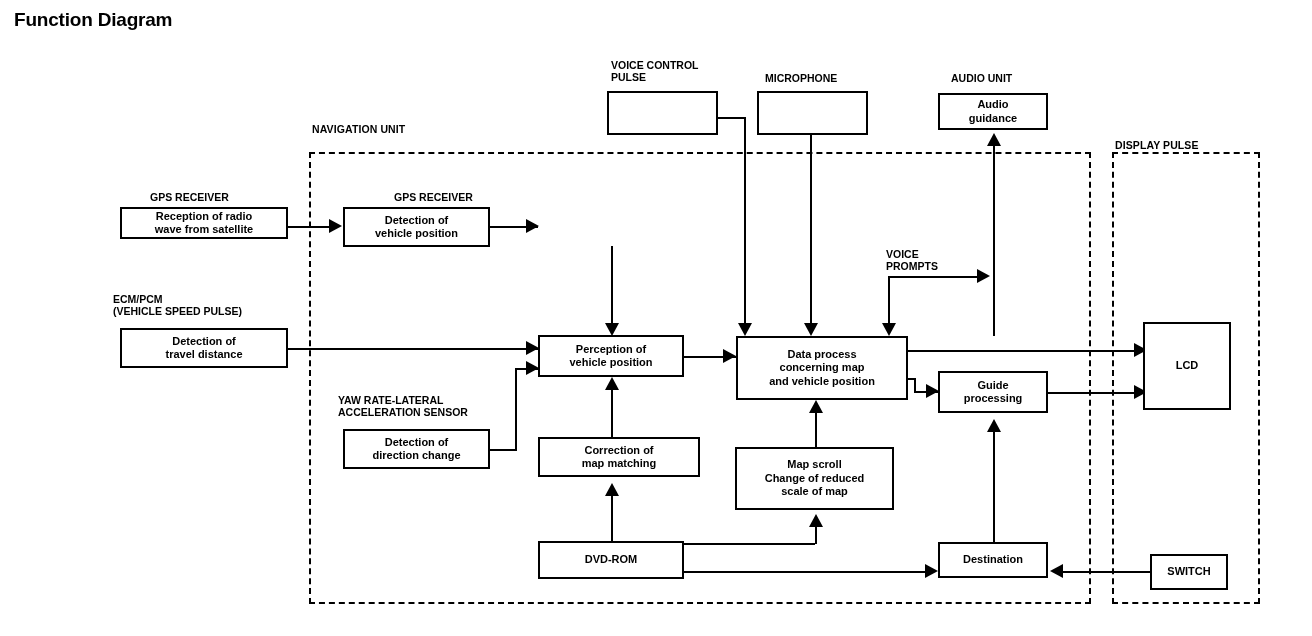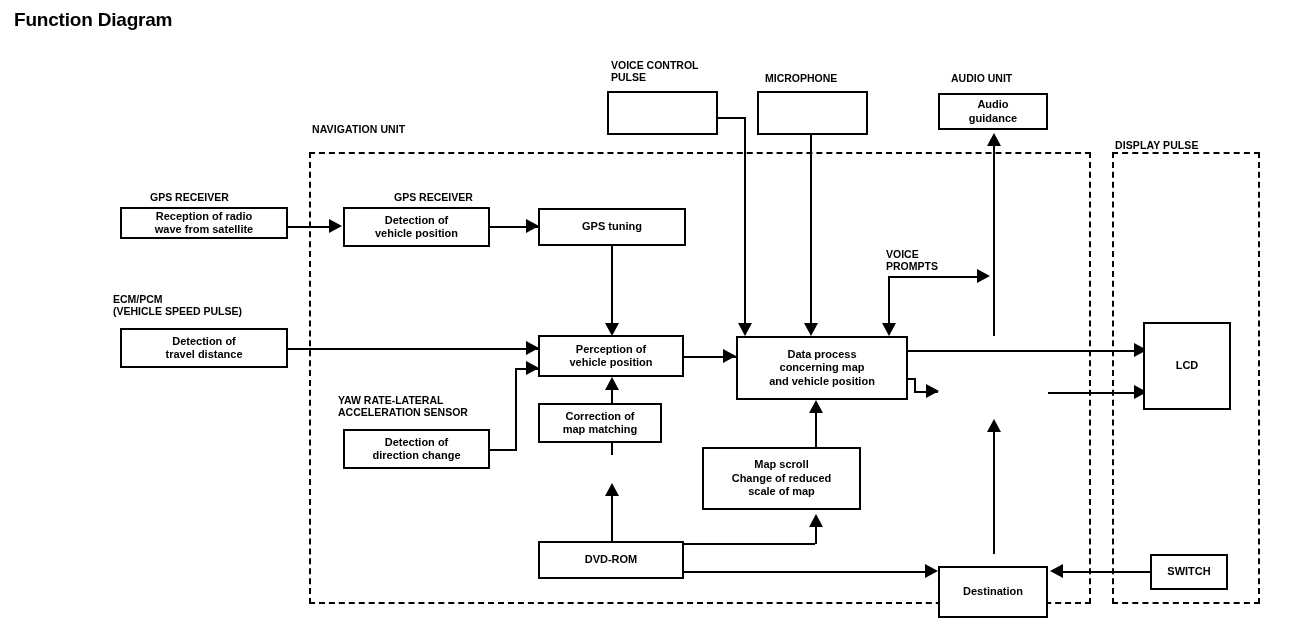--- a/index.html
+++ b/index.html
@@ -201,44 +201,45 @@
 
   <div class="box" style="left:938px; top:93px; width:110px; height:37px;">Audio
 guidance</div>
 
   <div class="box" style="left:120px; top:207px; width:168px; height:32px;">Reception of radio
 wave from satellite</div>
 
   <div class="box" style="left:343px; top:207px; width:147px; height:40px;">Detection of
 vehicle position</div>
 
-  <div class="box" style="left:538px; top:208px; width:148px; height:38px;">GPS tuning</div>
 
   <div class="box" style="left:120px; top:328px; width:168px; height:40px;">Detection of
 travel distance</div>
 
   <div class="box" style="left:538px; top:335px; width:146px; height:42px;">Perception of
 vehicle position</div>
 
   <div class="box" style="left:736px; top:336px; width:172px; height:64px;">Data process
 concerning map
 and vehicle position</div>
 
+  <div class="box" style="left:938px; top:371px; width:110px; height:42px;">Guide
+processing</div>
 
   <div class="box" style="left:1143px; top:322px; width:88px; height:88px;">LCD</div>
 
   <div class="box" style="left:343px; top:429px; width:147px; height:40px;">Detection of
 direction change</div>
 
-  <div class="box" style="left:538px; top:403px; width:124px; height:40px;">Correction of
+  <div class="box" style="left:538px; top:437px; width:162px; height:40px;">Correction of
 map matching</div>
 
-  <div class="box" style="left:702px; top:447px; width:159px; height:63px;text-align:center;">Map scroll
+  <div class="box" style="left:735px; top:447px; width:159px; height:63px;text-align:center;">Map scroll
 Change of reduced
 scale of map</div>
 
   <div class="box" style="left:538px; top:541px; width:146px; height:38px;">DVD-ROM</div>
 
-  <div class="box" style="left:938px; top:566px; width:110px; height:52px;">Destination</div>
+  <div class="box" style="left:938px; top:542px; width:110px; height:36px;">Destination</div>
 
   <div class="box" style="left:1150px; top:554px; width:78px; height:36px;">SWITCH</div>
 
 </div>
 
 </body></html>

